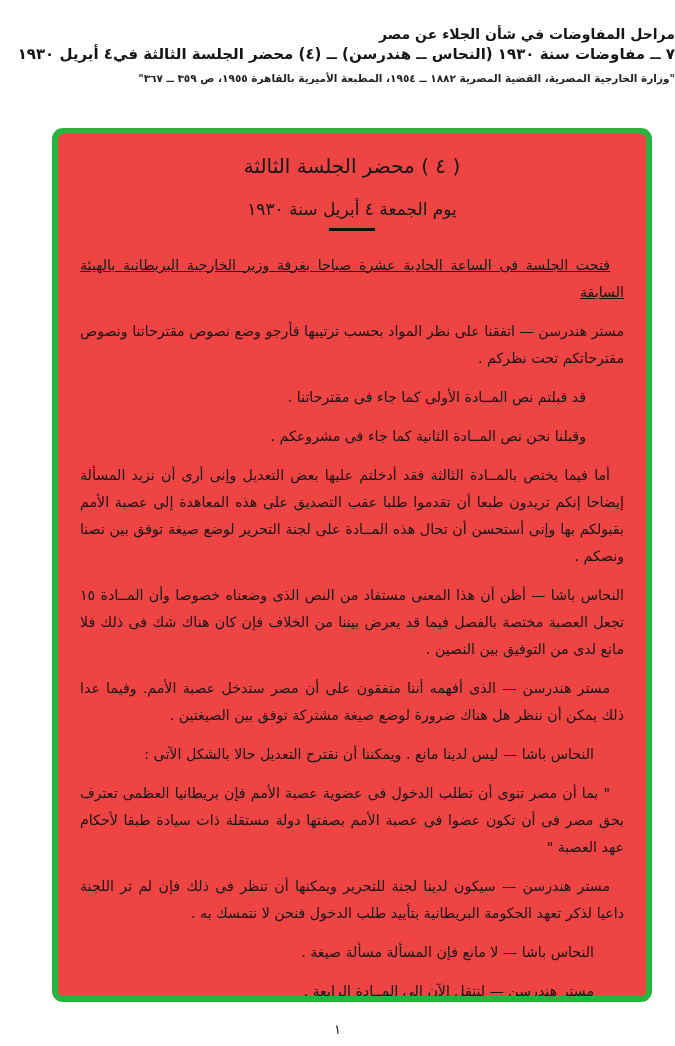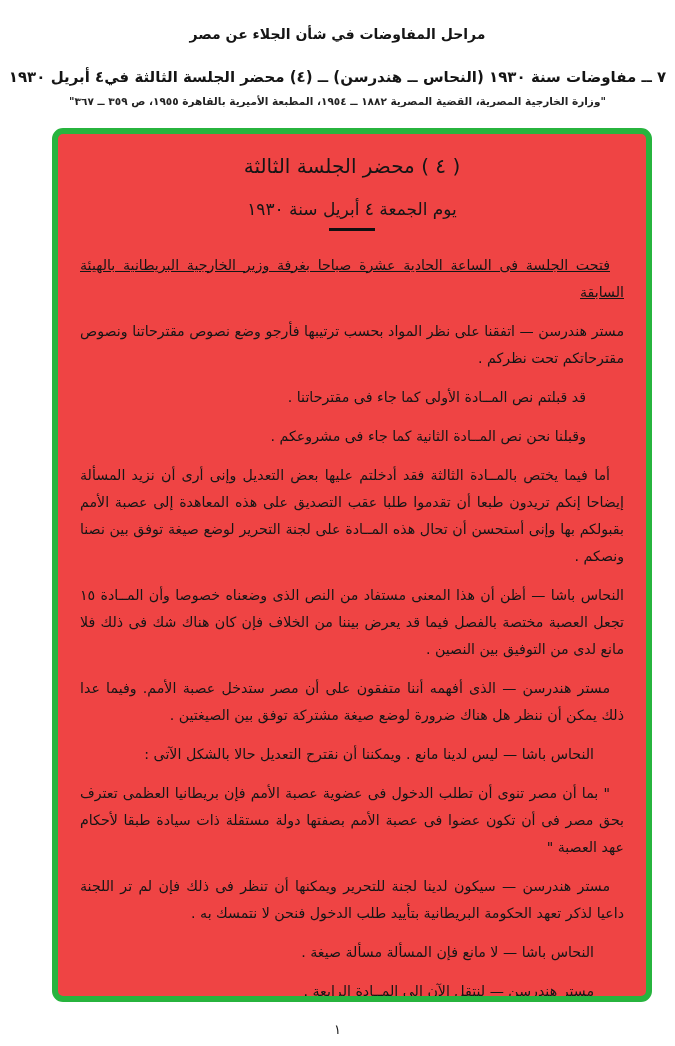--- a/index.html
+++ b/index.html
@@ -9,33 +9,32 @@
   }
   body {
     width: 675px;
     height: 1046px;
     position: relative;
     font-family: "DejaVu Sans", sans-serif;
     color: #151515;
     overflow: hidden;
   }
   .doc-header {
-    text-align: center;
     padding-top: 26px;
     direction: rtl;
   }
   .header-line1 {
     font-size: 14px;
     font-weight: bold;
     letter-spacing: 0.2px;
   }
   .header-line2 {
     font-size: 15px;
     font-weight: bold;
-    margin-top: 26px;
+    margin-top: 3px;
   }
   .header-line3 {
     font-size: 10.5px;
     font-weight: bold;
     margin-top: 9px;
     color: #222;
   }
   .green-box {
     position: absolute;
     left: 52px;

